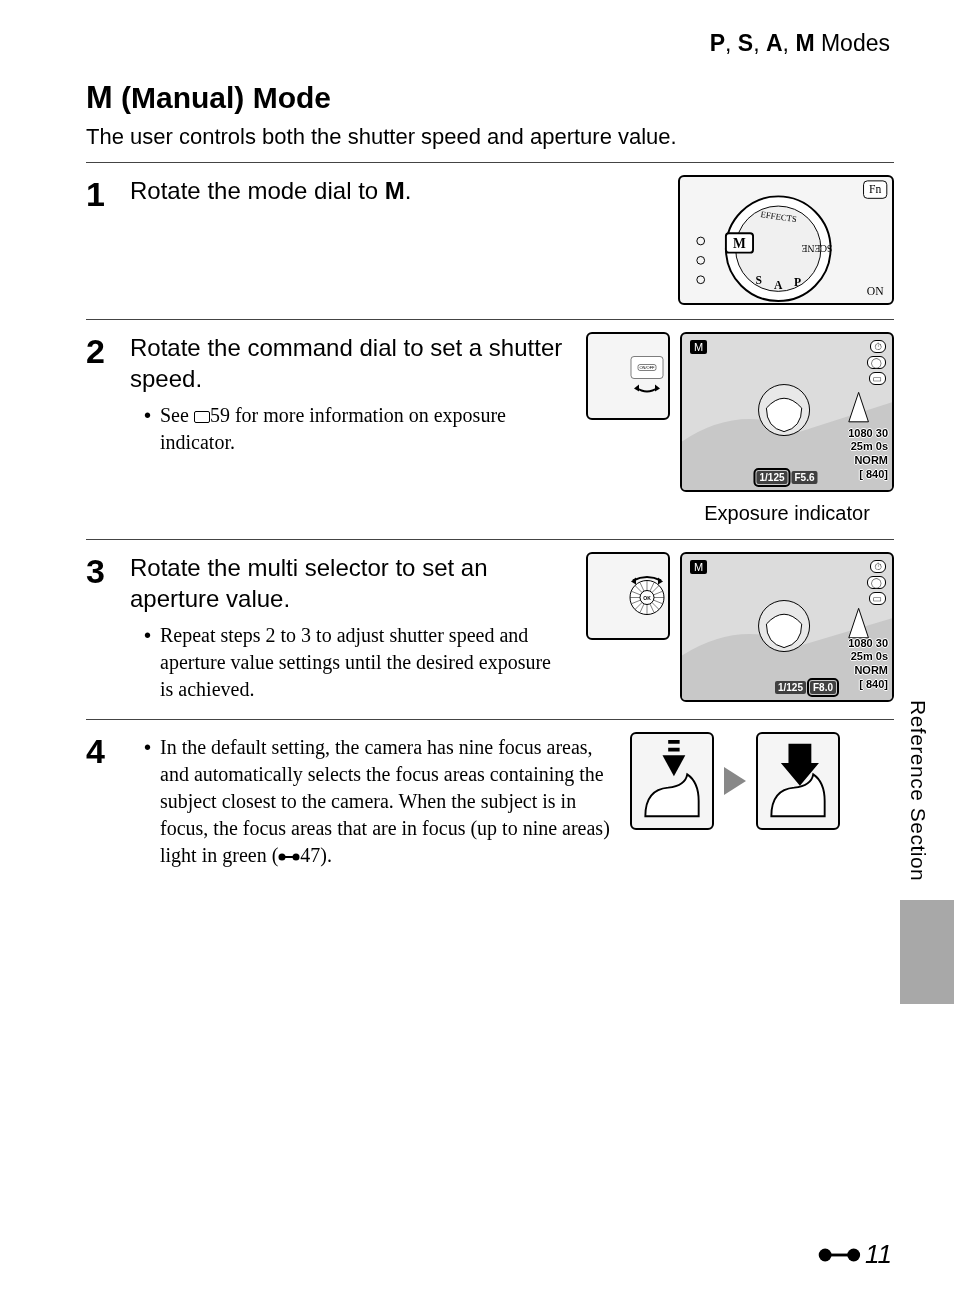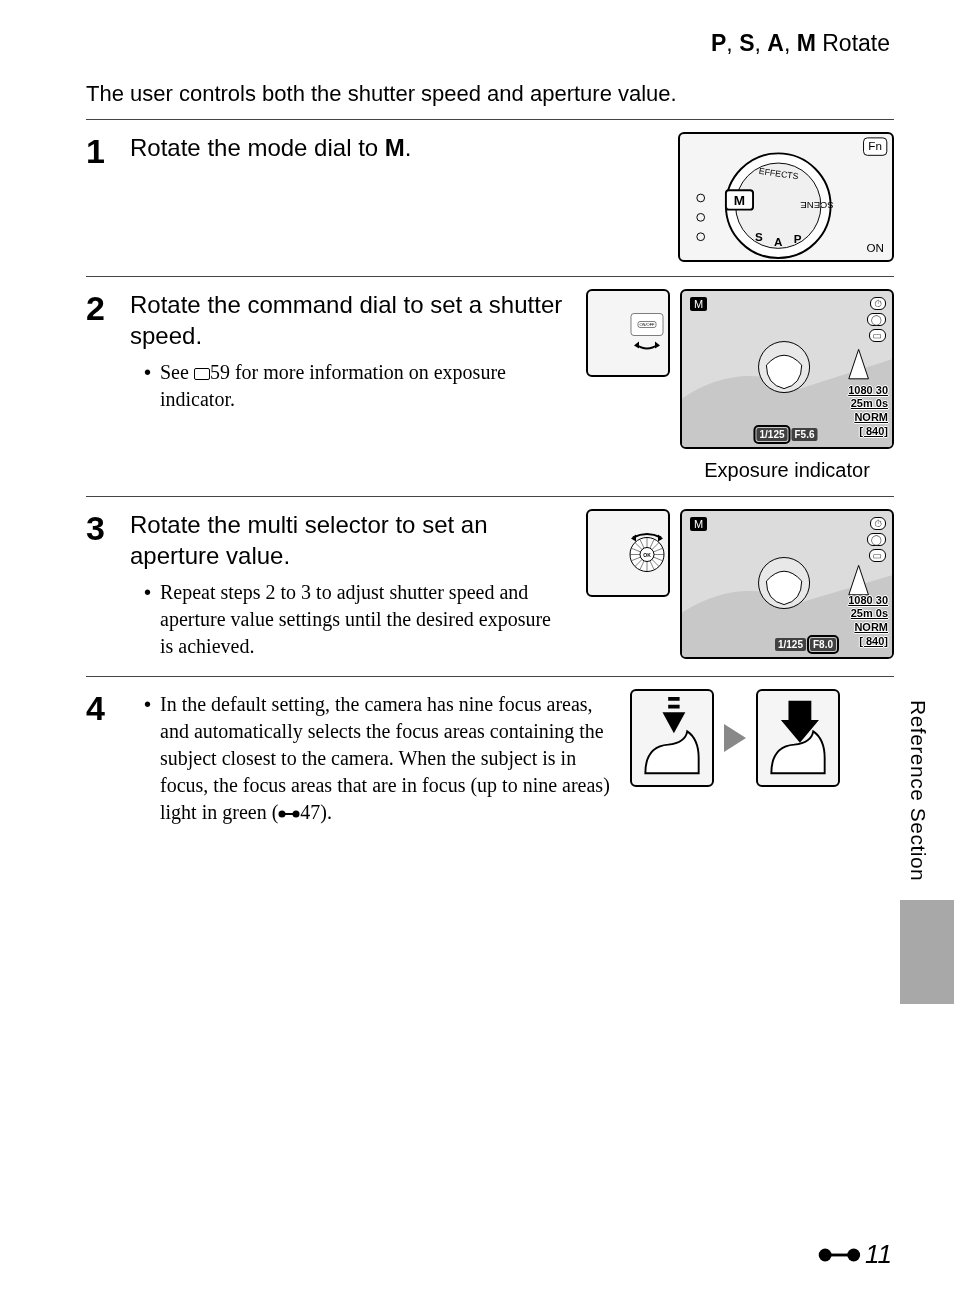--- a/index.html
+++ b/index.html
@@ -26,58 +26,61 @@
   .sub-bullet { display: flex; font-size: 20px; line-height: 1.35; margin: 2px 0 2px 14px; }
   .sub-bullet .dot { width: 16px; flex-shrink: 0; }
   .sub-bullet .txt { flex: 1; font-family: Liberation Serif, serif; }
   .ref-icon { display:inline-block; border:1.2px solid #000; border-radius:2px; width:16px; height:12px; position:relative; top:1px; }
 
   .step-figs { display: flex; flex-direction: column; align-items: flex-end; gap: 6px; }
   .figrow { display: flex; gap: 10px; align-items: flex-start; }
 
   .fig { background: #f5f5f5; border: 2px solid #000; border-radius: 6px; display: flex; align-items: center; justify-content: center; font-size: 10px; color: #444; overflow: hidden; position: relative; }
   .fig.sm { width: 84px; height: 88px; padding-left: 38px; }
-  .fig.dial { width: 216px; height: 130px; }
+  .fig.dial { width: 216px; height: 130px; font-family: Liberation Serif, serif; }
   .fig.lcd { width: 214px; height: 160px; background: #dcdcdc; }
   .fig.lcd2 { width: 214px; height: 150px; background: #dcdcdc; }
   .fig.press { width: 84px; height: 98px; }
   .arrow-right { width: 0; height: 0; border-top: 14px solid transparent; border-bottom: 14px solid transparent; border-left: 22px solid #888; align-self: center; }
 
   .caption { font-size: 20px; text-align: center; margin-top: 4px; }
 
   
   .dial-svg { width: 100%; height: 100%; }
 
   
   .lcd-top { position: absolute; top: 6px; left: 8px; background: #000; color: #fff; font-size: 11px; padding: 1px 4px; border-radius: 2px; }
   .lcd-icons { position: absolute; top: 6px; right: 6px; display: flex; flex-direction: column; gap: 3px; align-items: flex-end; font-size: 10px; }
   .lcd-icons span { border: 1px solid #000; border-radius: 6px; padding: 0 3px; line-height: 11px; background: #fff; }
   .lcd-right { position: absolute; right: 4px; bottom: 8px; text-align: right; font-size: 11px; font-weight: 700; line-height: 1.25; }
-  .lcd-right div { color:#000; text-shadow: -1px 0 #fff, 1px 0 #fff, 0 -1px #fff, 0 1px #fff; text-decoration: underline; }
+  .lcd-right div { color:#000; text-shadow: -1px 0 #fff, 1px 0 #fff, 0 -1px #fff, 0 1px #fff; }
   .lcd-bottom { position: absolute; bottom: 6px; left: 50%; transform: translateX(-50%); display:flex; gap:4px; }
   .lcd-badge { background:#404040; color:#fff; font-size:10px; padding:1px 3px; border-radius:2px; font-weight:700; }
   .lcd-badge.hi { outline: 2px solid #000; outline-offset: 1px; }
 
   
   .side-tab { position: absolute; right: 0; top: 700px; width: 56px; height: 310px; }
   .side-tab .label { position: absolute; right: 24px; top: 0; writing-mode: vertical-rl; font-size: 21px; letter-spacing: 0.5px; }
   .side-tab .bar { position: absolute; right: 0; top: 200px; width: 54px; height: 104px; background: #a8a8a8; }
 
   .page-num { position: absolute; right: 62px; bottom: 44px; font-size: 26px; font-style: italic; display: flex; align-items: center; gap: 4px; }
   .page-num svg { height: 20px; }
 </style>
 </head>
 <body>
 
 <div class="page">
 
   <div class="breadcrumb">
-    <span class="b">P</span><span>, </span><span class="b">S</span><span>, </span><span class="b">A</span><span>, </span><span class="b">M</span><span> Rotate</span>
-  </div>
-
+    <span class="b">P</span><span>, </span><span class="b">S</span><span>, </span><span class="b">A</span><span>, </span><span class="b">M</span><span> Modes</span>
+  </div>
+
+  <div class="heading">
+    <span class="big-m">M</span><span> (Manual) Mode</span>
+  </div>
 
   <p class="intro">The user controls both the shutter speed and aperture value.</p>
 
   <hr class="hr">
 
   <div class="step">
     <div class="step-num">1</div>
     <div class="step-body">
       <p class="step-title">
         <span>Rotate the mode dial to </span><span class="inline-m">M</span><span>.</span>

